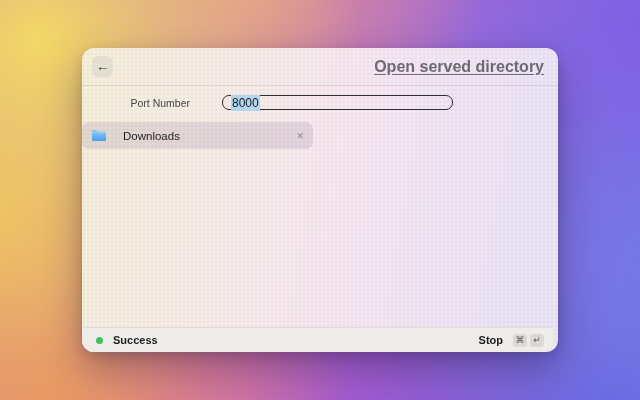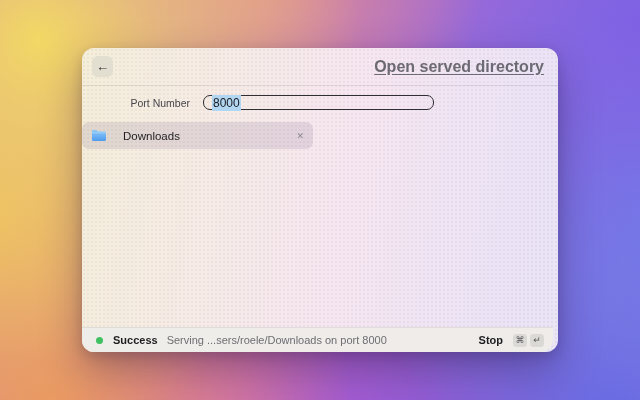--- a/index.html
+++ b/index.html
@@ -61,21 +61,21 @@
     margin-left: auto;
     font-size: 16px;
     color: #6c6a72;
     text-decoration: underline;
     text-underline-offset: 2px;
     cursor: pointer;
     font-weight: bold;
   }
 
   .form-row {
-    display: flex; align-items: center;
+    display: flex; align-items: center; gap: 19px;
   }
   .row-port { margin-top: 9px; }
   .row-dir  { margin-top: 12px; }
   .field-label {
     width: 108px;
     text-align: right;
     margin-right: 13px;
     font-size: 10.5px;
     color: #46464c;
   }
@@ -202,21 +202,20 @@
           </svg>
         </span>
         <span class="dir-name">Downloads</span>
         <button class="chip-clear">✕</button>
       </div>
     </div>
 
     <div class="statusbar">
       <span class="status-dot"></span>
       <span class="status-word">Success</span>
-      <span class="status-msg">Serving ...sers/roele/Downloads on port 8000</span>
       <span class="sb-spacer"></span>
       <span class="stop-label">Stop</span>
       <button class="keycap">⌘</button>
       <button class="keycap">↵</button>
     </div>
 
   </div>
 </div>
 
 </body></html>

